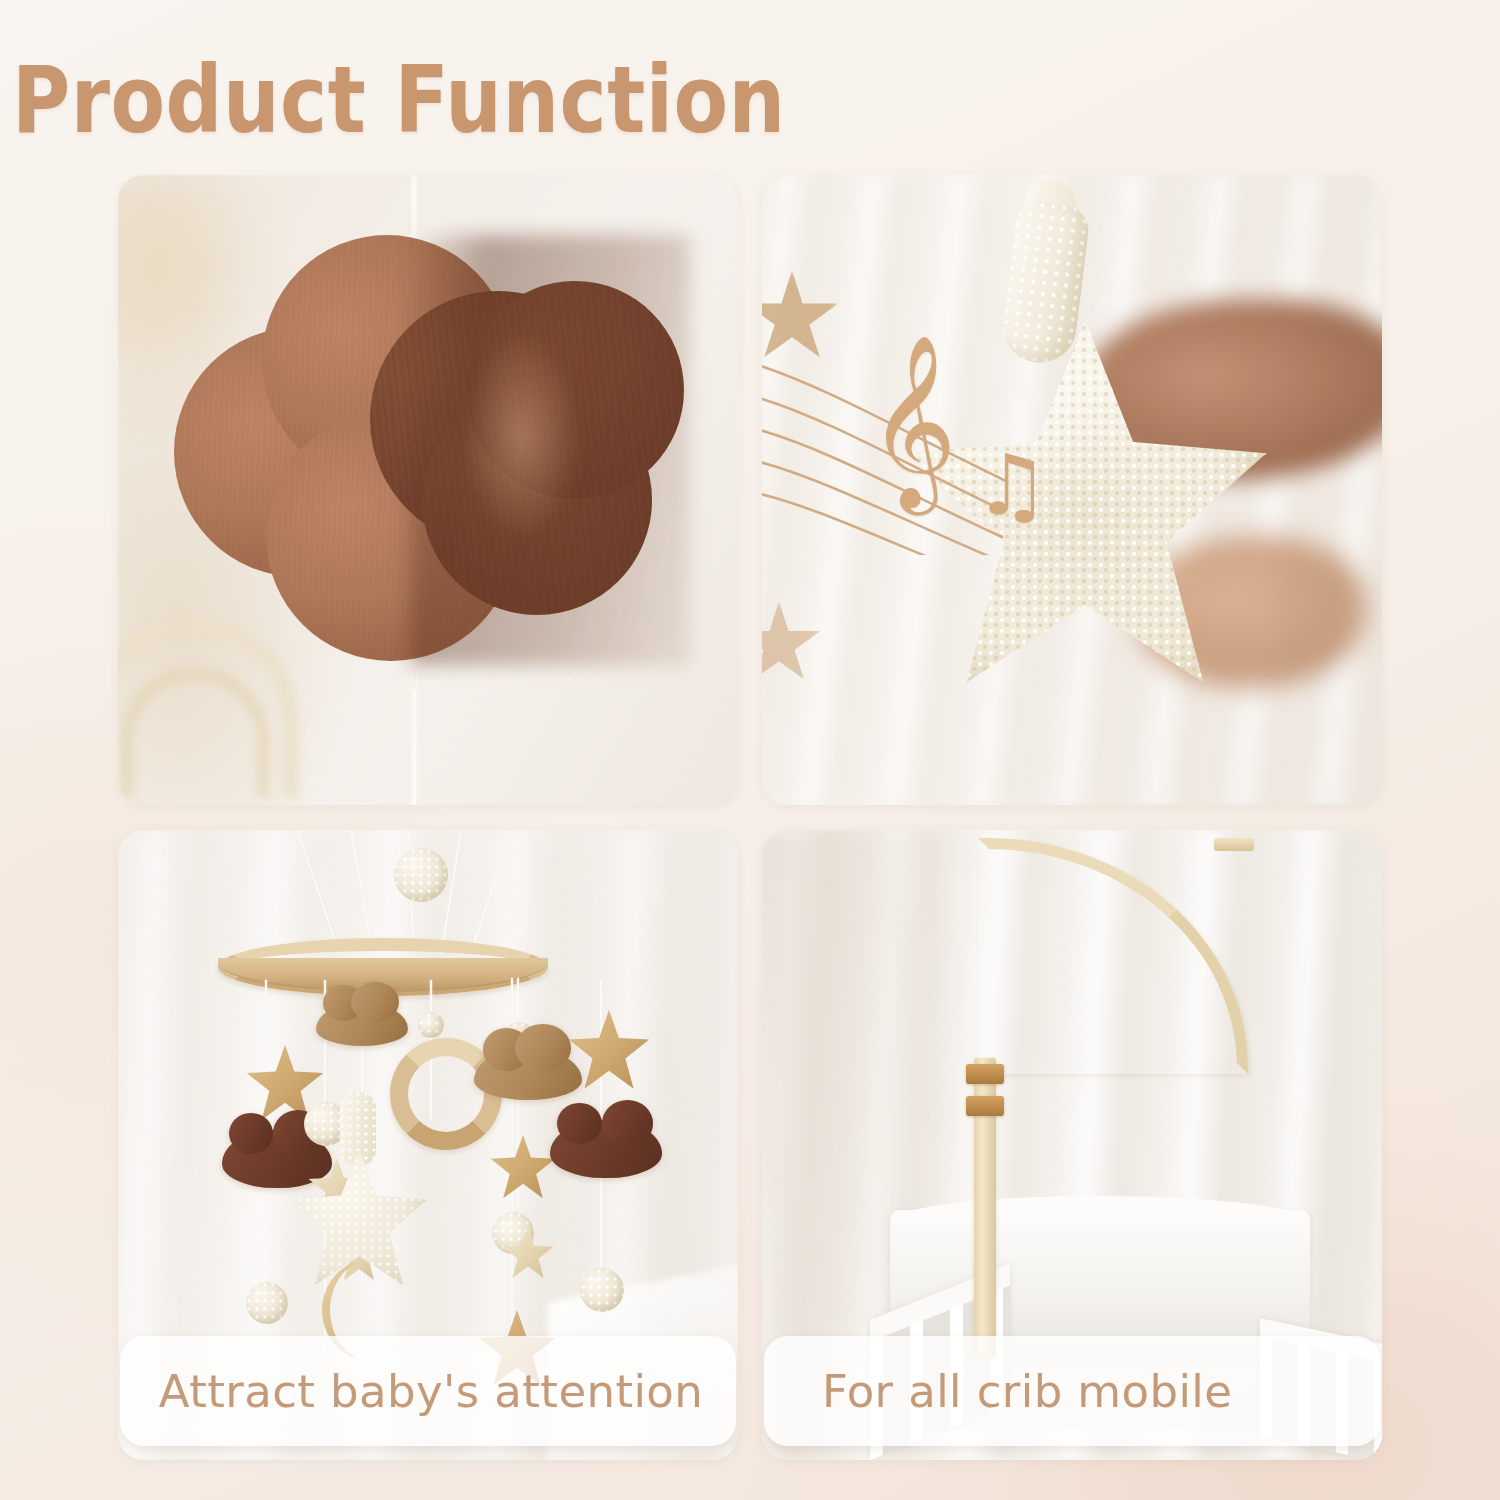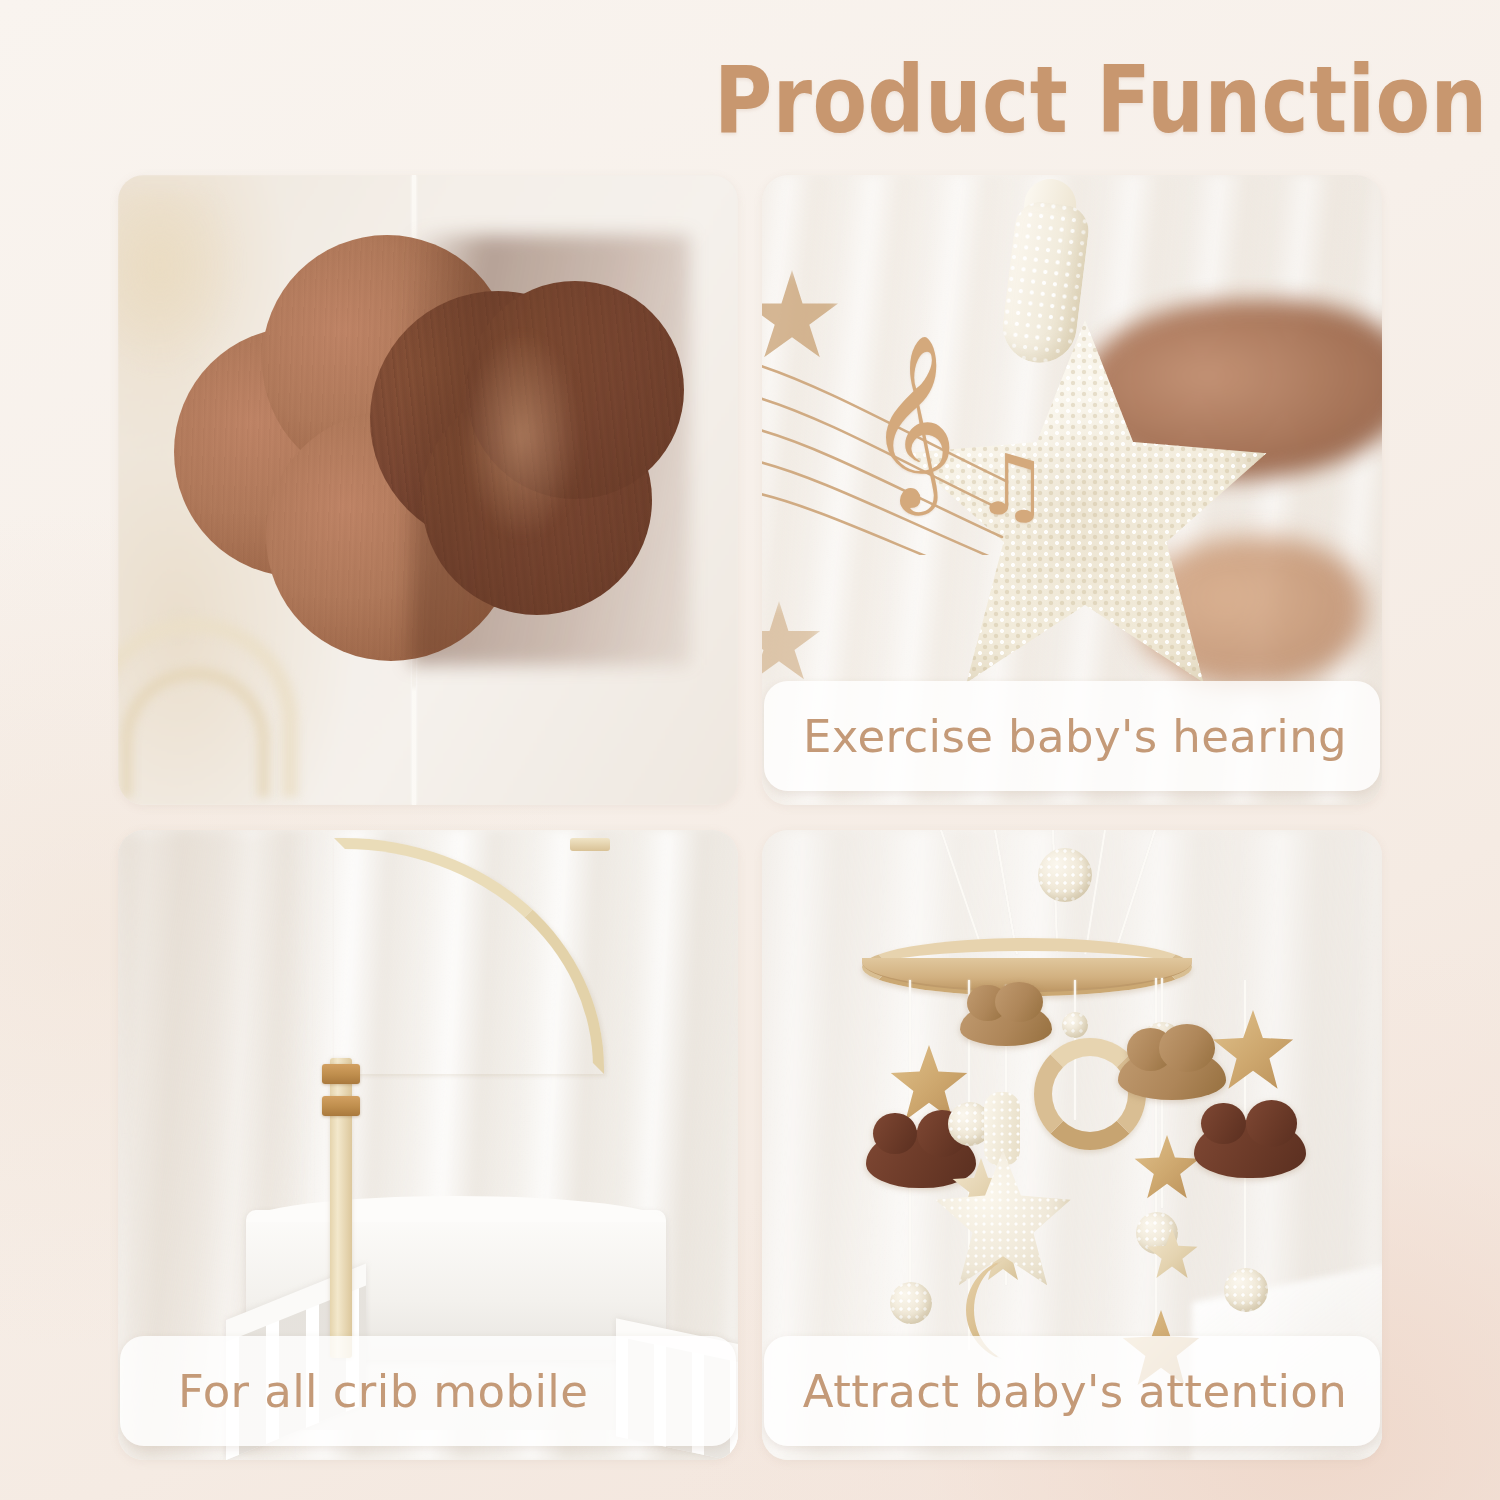--- a/index.html
+++ b/index.html
@@ -17,21 +17,21 @@
       radial-gradient(ellipse 700px 600px at 6% 62%, rgba(241,227,215,0.55) 0%, rgba(247,240,234,0) 70%),
       linear-gradient(155deg, #F9F4EF 0%, #F7F0EA 38%, #F5EBE3 70%, #F2E3DA 100%);
     position: relative;
   }
 
   
   .title-wrap {
     position: absolute;
     left: 0; right: 0;
     top: 42px;
-    text-align: right;
+    text-align: left;
     height: 110px;
   }
   .page-title {
     display: inline-block;
     font-family: "DejaVu Sans", sans-serif;
     font-size: 82px;
     font-weight: bold;
     letter-spacing: 0.5px;
     color: #C8976F;
     line-height: 104px;
@@ -584,22 +584,79 @@
             <path d="M 0 72 C 68 92, 148 138, 248 186"></path>
             <path d="M 0 104 C 66 122, 146 166, 246 212"></path>
             <path d="M 0 136 C 64 152, 144 194, 244 236"></path>
             <path d="M 0 168 C 62 182, 142 222, 242 260"></path>
           </g>
         </svg>
         <span class="music-glyph clef">𝄞</span>
         <span class="music-glyph note16">♫</span>
       </div>
     </div>
+  </div>
+
+  <div class="panel">
+    <div class="photo">
+      <div class="p3-bg"></div>
+      <div class="p3-wall"></div>
+      <div class="p3-crib"></div>
+
+      <div class="mobile">
+
+        <div class="thread diag" style="left:178px; top:0px;  height:128px; transform: rotate(-19deg);"></div>
+        <div class="thread diag" style="left:232px; top:0px;  height:126px; transform: rotate(-10deg);"></div>
+        <div class="thread diag" style="left:290px; top:0px;  height:122px; transform: rotate(-2deg);"></div>
+        <div class="thread diag" style="left:342px; top:0px;  height:126px; transform: rotate(9deg);"></div>
+        <div class="thread diag" style="left:392px; top:0px;  height:130px; transform: rotate(18deg);"></div>
+
+        <div class="wbead" style="left:276px; top:18px; width:54px; height:54px;"></div>
+
+        <div class="ring"></div>
+        <div class="ring-band"></div>
+
+        <div class="thread" style="left:147px; top:150px; height:320px;"></div>
+        <div class="thread" style="left:206px; top:150px; height:370px;"></div>
+        <div class="thread" style="left:243px; top:155px; height:300px;"></div>
+        <div class="thread" style="left:312px; top:150px; height:140px;"></div>
+        <div class="thread" style="left:393px; top:148px; height:350px;"></div>
+        <div class="thread" style="left:399px; top:148px; height:230px;"></div>
+        <div class="thread" style="left:482px; top:150px; height:330px;"></div>
+
+        <div class="wstar" style="left:128px; top:215px; width:78px; height:78px;"></div>
+        <div class="wcloud dark" style="left:104px; top:300px; width:110px; height:58px;"></div>
+        <div class="wbead" style="left:128px; top:452px; width:42px; height:42px;"></div>
+
+        <div class="wcloud" style="left:198px; top:172px; width:92px; height:44px;"></div>
+        <div class="wbead" style="left:186px; top:272px; width:44px; height:44px;"></div>
+        <div class="wstar pale" style="left:190px; top:328px; width:58px; height:58px;"></div>
+        <div class="wbead" style="left:222px; top:380px; width:40px; height:40px;"></div>
+        <div class="wstar pale" style="left:216px; top:402px; width:50px; height:50px;"></div>
+        <div class="wmoon" style="left:182px; top:428px;"></div>
+
+        <div class="wbead" style="left:300px; top:182px; width:26px; height:26px;"></div>
+        <div class="wring" style="left:272px; top:208px; width:112px; height:112px;"></div>
+        <div class="mini-neck"></div>
+        <div class="mini-crochet-star"></div>
+
+        <div class="wbead" style="left:378px; top:192px; width:44px; height:44px;"></div>
+        <div class="wcloud" style="left:356px; top:218px; width:108px; height:52px;"></div>
+        <div class="wstar" style="left:372px; top:305px; width:66px; height:66px;"></div>
+        <div class="wbead" style="left:374px; top:382px; width:42px; height:42px;"></div>
+        <div class="wstar pale" style="left:384px; top:398px; width:52px; height:52px;"></div>
+        <div class="wstar" style="left:360px; top:480px; width:78px; height:78px;"></div>
+
+        <div class="wstar" style="left:450px; top:180px; width:82px; height:82px;"></div>
+        <div class="wcloud dark" style="left:432px; top:290px; width:112px; height:58px;"></div>
+        <div class="wbead" style="left:462px; top:438px; width:44px; height:44px;"></div>
+      </div>
+    </div>
     <div class="caption indent2 center">
-      <span class="caption-text">Exercise baby's hearing</span>
+      <span class="caption-text">Attract baby's attention</span>
     </div>
   </div>
 
   <div class="panel">
     <div class="photo">
       <div class="p4-bg"></div>
       <div class="p4-curtain"></div>
       <div class="p4-curtain2"></div>
 
       <div class="crib-inner"></div>
@@ -615,73 +672,13 @@
       <div class="arm-curve"></div>
       <div class="arm-tip"></div>
       <div class="arm-clamp c1"></div>
       <div class="arm-clamp c2"></div>
     </div>
     <div class="caption indent3">
       <span class="caption-text">For all crib mobile</span>
     </div>
   </div>
 
-  <div class="panel">
-    <div class="photo">
-      <div class="p3-bg"></div>
-      <div class="p3-wall"></div>
-      <div class="p3-crib"></div>
-
-      <div class="mobile">
-
-        <div class="thread diag" style="left:178px; top:0px;  height:128px; transform: rotate(-19deg);"></div>
-        <div class="thread diag" style="left:232px; top:0px;  height:126px; transform: rotate(-10deg);"></div>
-        <div class="thread diag" style="left:290px; top:0px;  height:122px; transform: rotate(-2deg);"></div>
-        <div class="thread diag" style="left:342px; top:0px;  height:126px; transform: rotate(9deg);"></div>
-        <div class="thread diag" style="left:392px; top:0px;  height:130px; transform: rotate(18deg);"></div>
-
-        <div class="wbead" style="left:276px; top:18px; width:54px; height:54px;"></div>
-
-        <div class="ring"></div>
-        <div class="ring-band"></div>
-
-        <div class="thread" style="left:147px; top:150px; height:320px;"></div>
-        <div class="thread" style="left:206px; top:150px; height:370px;"></div>
-        <div class="thread" style="left:243px; top:155px; height:300px;"></div>
-        <div class="thread" style="left:312px; top:150px; height:140px;"></div>
-        <div class="thread" style="left:393px; top:148px; height:350px;"></div>
-        <div class="thread" style="left:399px; top:148px; height:230px;"></div>
-        <div class="thread" style="left:482px; top:150px; height:330px;"></div>
-
-        <div class="wstar" style="left:128px; top:215px; width:78px; height:78px;"></div>
-        <div class="wcloud dark" style="left:104px; top:300px; width:110px; height:58px;"></div>
-        <div class="wbead" style="left:128px; top:452px; width:42px; height:42px;"></div>
-
-        <div class="wcloud" style="left:198px; top:172px; width:92px; height:44px;"></div>
-        <div class="wbead" style="left:186px; top:272px; width:44px; height:44px;"></div>
-        <div class="wstar pale" style="left:190px; top:328px; width:58px; height:58px;"></div>
-        <div class="wbead" style="left:222px; top:380px; width:40px; height:40px;"></div>
-        <div class="wstar pale" style="left:216px; top:402px; width:50px; height:50px;"></div>
-        <div class="wmoon" style="left:182px; top:428px;"></div>
-
-        <div class="wbead" style="left:300px; top:182px; width:26px; height:26px;"></div>
-        <div class="wring" style="left:272px; top:208px; width:112px; height:112px;"></div>
-        <div class="mini-neck"></div>
-        <div class="mini-crochet-star"></div>
-
-        <div class="wbead" style="left:378px; top:192px; width:44px; height:44px;"></div>
-        <div class="wcloud" style="left:356px; top:218px; width:108px; height:52px;"></div>
-        <div class="wstar" style="left:372px; top:305px; width:66px; height:66px;"></div>
-        <div class="wbead" style="left:374px; top:382px; width:42px; height:42px;"></div>
-        <div class="wstar pale" style="left:384px; top:398px; width:52px; height:52px;"></div>
-        <div class="wstar" style="left:360px; top:480px; width:78px; height:78px;"></div>
-
-        <div class="wstar" style="left:450px; top:180px; width:82px; height:82px;"></div>
-        <div class="wcloud dark" style="left:432px; top:290px; width:112px; height:58px;"></div>
-        <div class="wbead" style="left:462px; top:438px; width:44px; height:44px;"></div>
-      </div>
-    </div>
-    <div class="caption indent2 center">
-      <span class="caption-text">Attract baby's attention</span>
-    </div>
-  </div>
-
 </div>
 
 </body></html>

